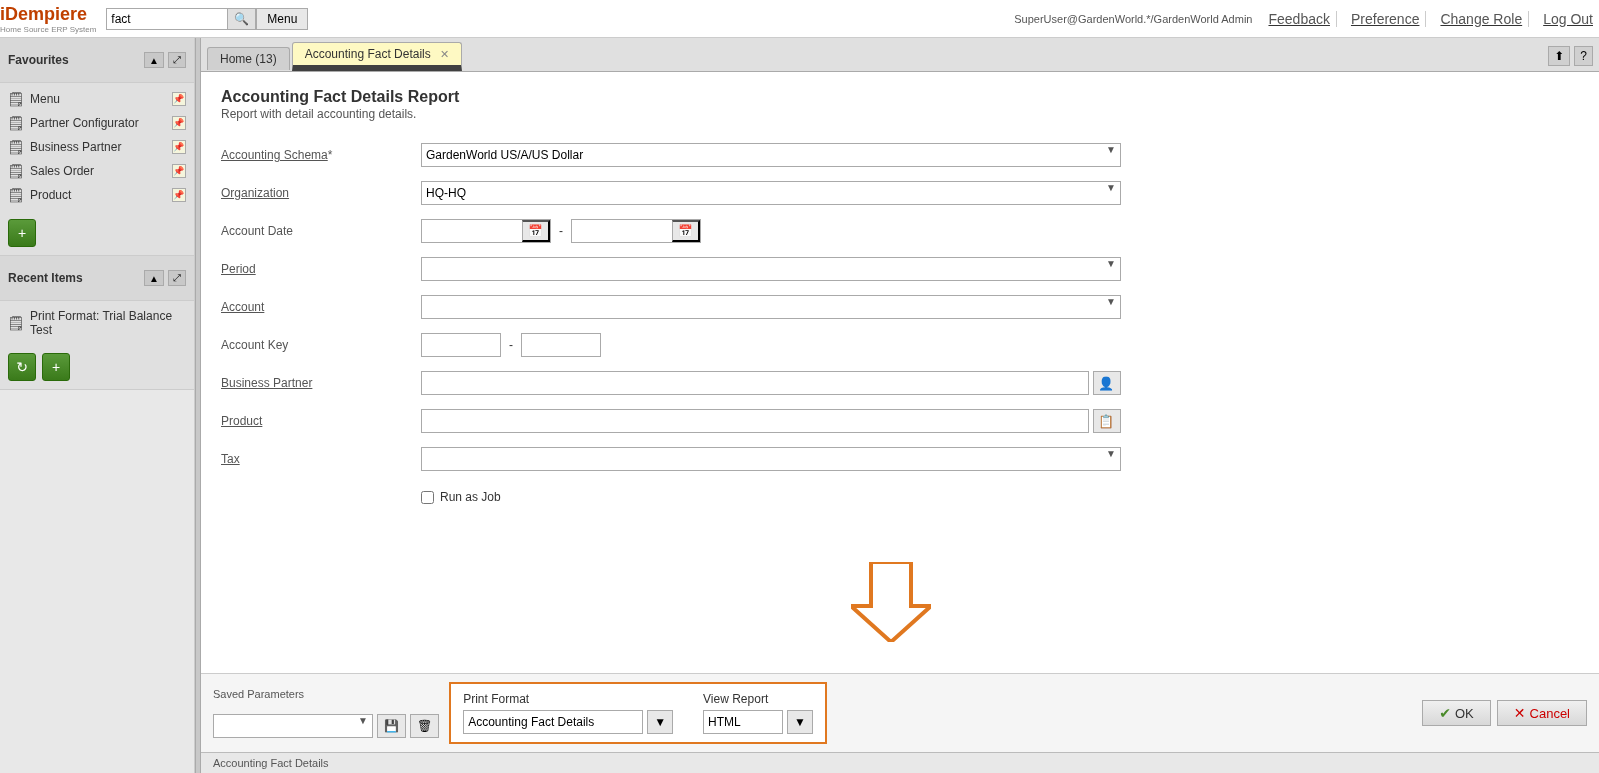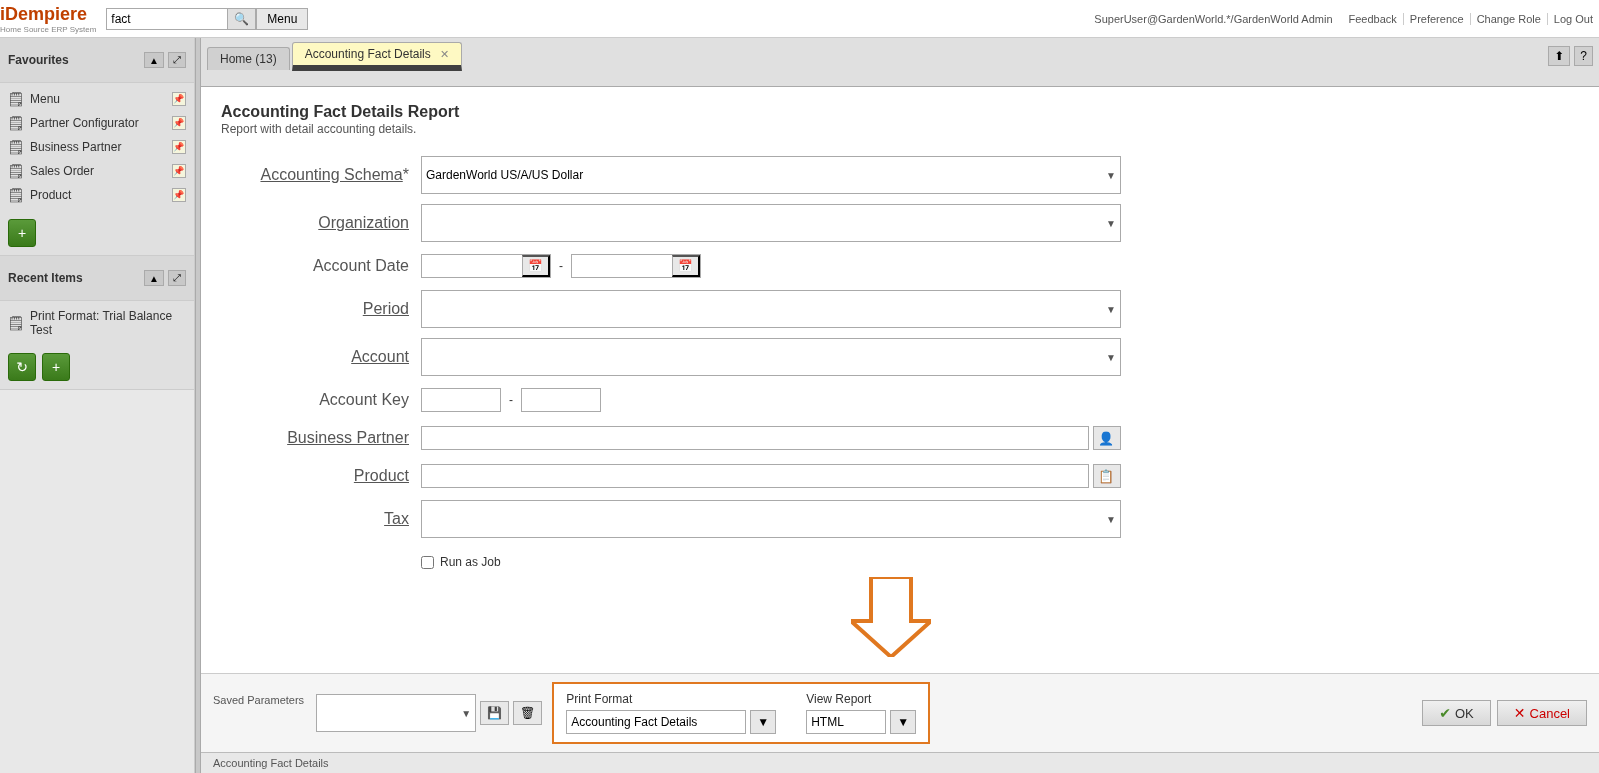--- a/index.html
+++ b/index.html
@@ -45,21 +45,21 @@
       padding: 3px 10px;
       cursor: pointer;
       font-size: 12px;
       margin-right: auto;
     }
     #user-info {
       font-size: 11px;
       color: #555;
       margin-right: 10px;
     }
-    #top-links { display: flex; font-size: 11px; }
+    #top-links { display: flex; gap: 8px; font-size: 14px; text-decoration: underline; }
     #top-links span {
       color: #555;
       cursor: pointer;
       padding: 0 6px;
       border-right: 1px solid #ccc;
     }
     #top-links span:last-child { border-right: none; }
 
     
     #layout { display: flex; height: calc(100vh - 38px); }
@@ -139,21 +139,21 @@
 
     
     #main { flex: 1; display: flex; flex-direction: column; overflow: hidden; background: #fff; }
 
     
     #tabs {
       display: flex;
       align-items: flex-end;
       background: #e0e0e0;
       border-bottom: 1px solid #aaa;
-      padding: 4px 6px 16px 6px;
+      padding: 4px 6px 1px 6px;
       gap: 2px;
     }
     .tab {
       padding: 4px 12px;
       background: #d0d0d0;
       border: 1px solid #aaa;
       border-bottom: none;
       cursor: pointer;
       font-size: 12px;
       border-radius: 3px 3px 0 0;
@@ -200,23 +200,22 @@
 
     
     .form-row {
       display: flex;
       align-items: center;
       margin-bottom: 10px;
       min-height: 28px;
     }
     .form-label {
       width: 200px;
-      text-align: right;
       padding-right: 12px;
-      font-size: 16px;
+      font-size: 12px;
       color: #555;
       flex-shrink: 0;
     }
     .form-label a {
       color: #555;
       text-decoration: underline;
       cursor: pointer;
     }
     .form-field { display: flex; align-items: center; gap: 4px; flex: 1; max-width: 700px; }
     .form-input {
@@ -270,21 +269,21 @@
     
     #bottom-bar {
       border-top: 1px solid #ccc;
       background: #f5f5f5;
       padding: 8px 12px;
       display: flex;
       align-items: center;
       gap: 10px;
       min-height: 70px;
     }
-    #saved-params-section { display: flex; flex-direction: row; gap: 12px; }
+    #saved-params-section { display: flex; flex-direction: column; gap: 12px; }
     #saved-params-label { font-size: 11px; color: #555; margin-bottom: 2px; }
     #saved-params-row { display: flex; align-items: center; gap: 4px; }
     #print-format-section {
       border: 2px solid #e07820;
       padding: 8px 12px;
       display: flex;
       align-items: center;
       gap: 30px;
       background: #fff;
     }
@@ -360,24 +359,23 @@
       appearance: none;
       border: none;
       background: transparent;
       font-size: 12px;
       outline: none;
       width: 100%;
       padding: 0 4px;
     }
     .select-wrapper {
       display: flex;
-      align-items: center;
-      border: 1px solid #aaa;
-      background: #fff;
-      height: 38px;
+      border: 1px solid #aaa;
+      background: #fff;
+      height: 24px;
       position: relative;
       flex: 1;
     }
     .select-wrapper select { padding-right: 20px; }
     .select-arrow {
       position: absolute;
       right: 4px;
       pointer-events: none;
       color: #555;
       font-size: 10px;
@@ -505,20 +503,23 @@
           </div>
         </div>
       </div>
 
       <div class="form-row">
         <div class="form-label">
           <a>Organization</a>
         </div>
         <div class="form-field">
           <div class="select-wrapper">
+            <select>
+              <option>HQ-HQ</option>
+            </select>
             <span class="select-arrow">▼</span>
           </div>
         </div>
       </div>
 
       <div class="form-row">
         <div class="form-label">Account Date</div>
         <div class="form-field">
           <div class="date-input-wrap">
             <input type="text" style="">

